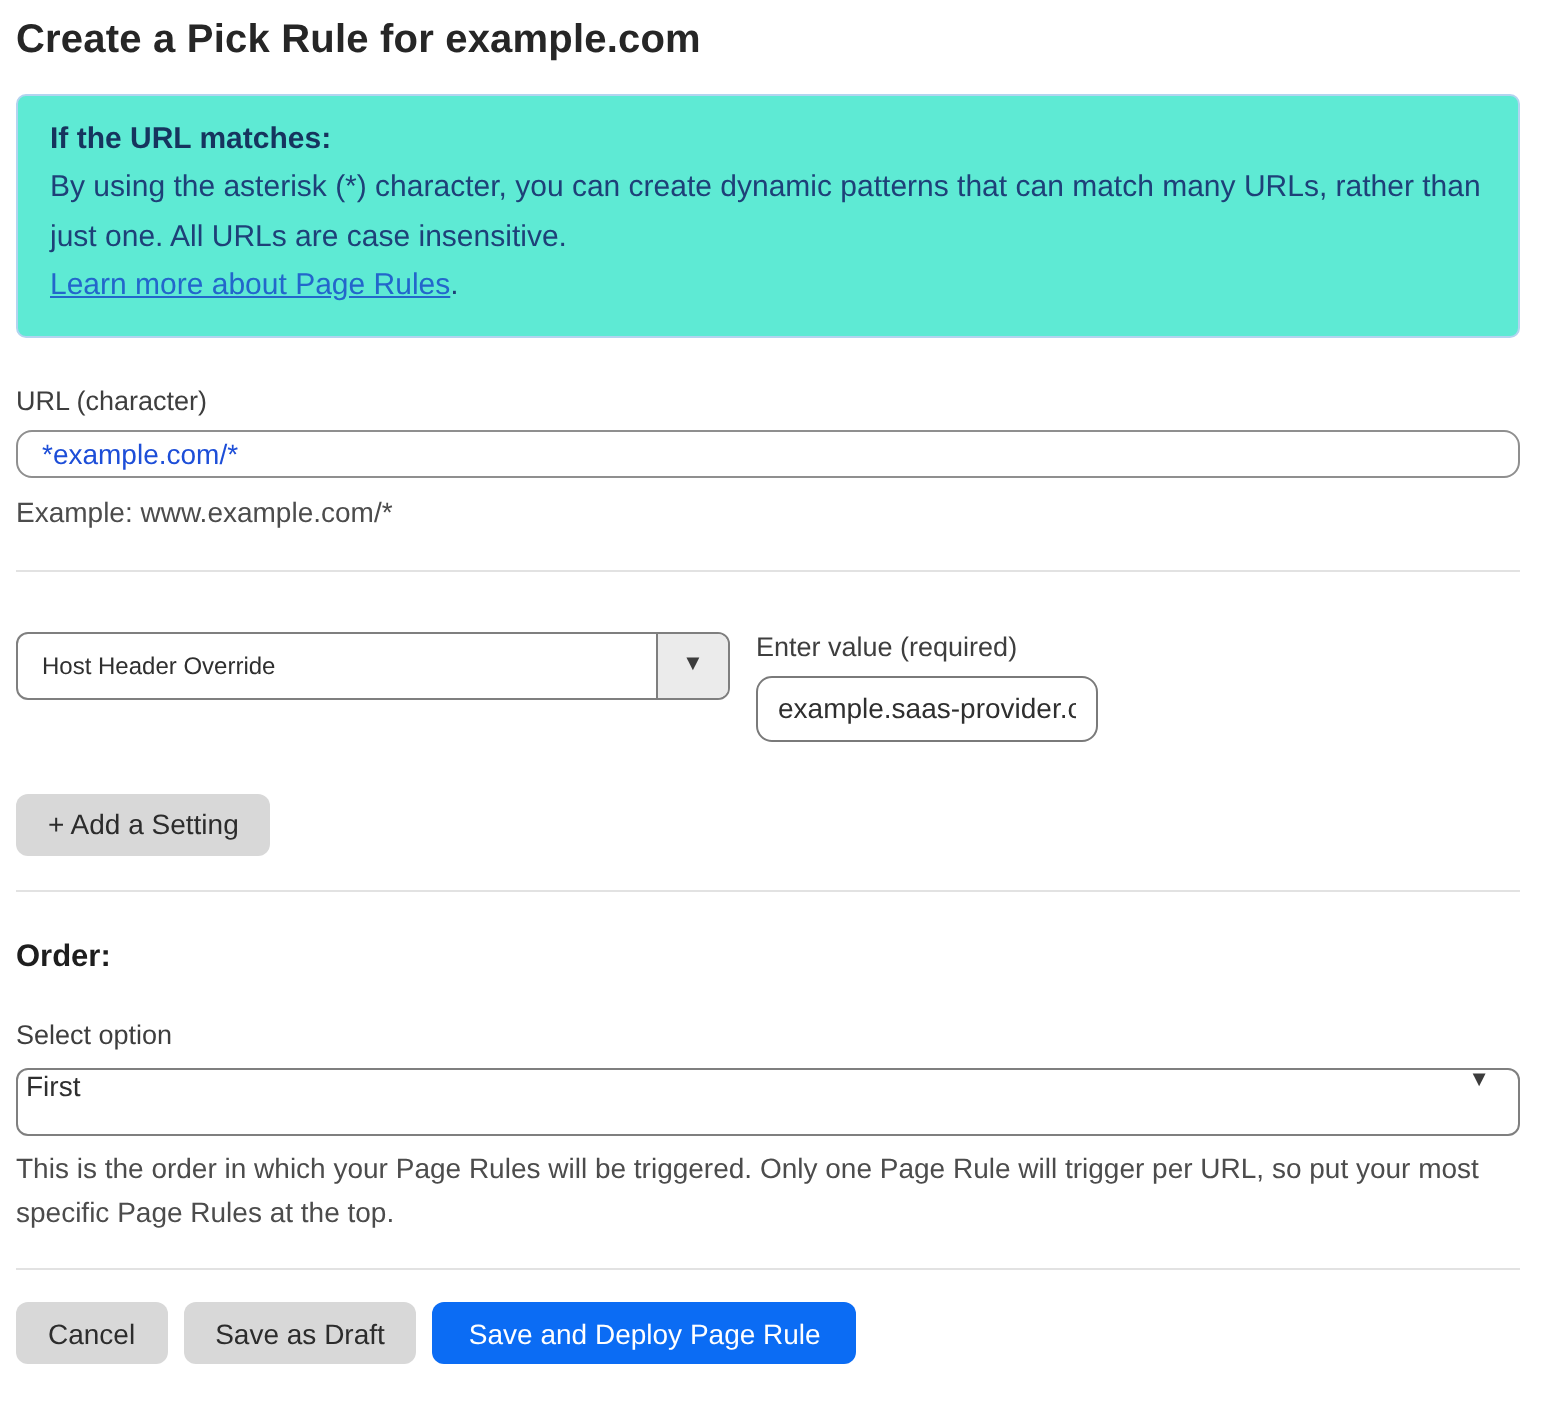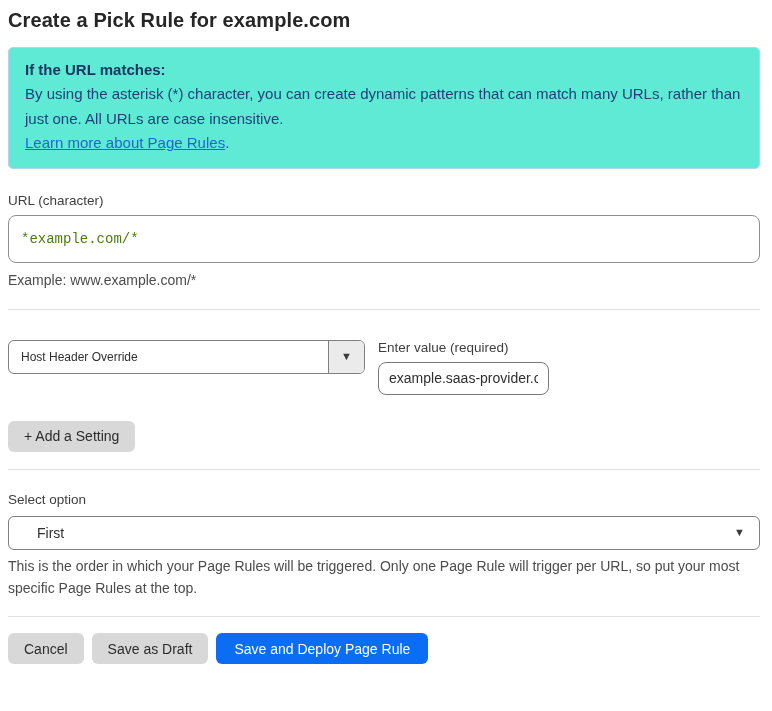--- a/index.html
+++ b/index.html
@@ -33,25 +33,25 @@
 
   .field-label {
     display: block;
     font-size: 13.5px; color: #3e3e3e;
   }
   .url-label { margin-top: 24px; }
 
   .text-input {
     display: block;
     margin-top: 7px;
-    height: 48px; width: 100%;
+    height: 24px; width: 100%;
     border: 1px solid #8f8f8f; border-radius: 8px;
     padding: 0 12px;
-    font-family: Liberation Mono, monospace;
-    font-size: 14px; color: #4d7c0f;
+    font-family: Liberation Sans, sans-serif;
+    font-size: 14px; color: #1d4ed8;
     background: #fff;
     outline: none;
   }
   .helper-text {
     margin-top: 7px;
     font-size: 14px; color: #4c4c4c; line-height: 1.55;
   }
 
   hr.divider {
     border: none; border-top: 1px solid #e2e2e2;
@@ -108,22 +108,22 @@
   .btn-gray { background: #d8d8d8; color: #2c2c2c; }
   .btn-blue { background: #0b6cf4; color: #ffffff; padding: 0 18px; }
 
   .add-setting-btn { display: block; margin-top: 26px; }
 
   .order-select {
     margin-top: 9px;
     position: relative;
     height: 34px; width: 100%;
     border: 1px solid #7f7f7f; border-radius: 6px;
-    display: flex; align-items: center;
-    padding: 0 28px;
+    display: flex; align-items: flex-start;
+    padding: 0 4px;
     font-size: 14px; color: #2f2f2f;
     background: #fff; cursor: pointer;
   }
   .order-select .caret { position: absolute; right: 14px; }
 
   .order-label { margin-top: 22px; }
   .order-helper { margin-top: 6px; max-width: 745px; }
 
   .footer-bar {
     margin-top: 16px;
@@ -162,20 +162,21 @@
     <div class="value-col">
       <label class="field-label">Enter value (required)</label>
       <input class="value-input" type="text" value="example.saas-provider.com" style="">
     </div>
   </div>
 
   <button class="btn btn-gray add-setting-btn">+ Add a Setting</button>
 
   <hr class="divider">
 
+  <h2 class="section-heading">Order:</h2>
 
   <label class="field-label order-label">Select option</label>
   <div class="order-select">
     <span>First</span>
     <span class="caret">▼</span>
   </div>
   <div class="helper-text order-helper">This is the order in which your Page Rules will be triggered. Only one Page Rule will trigger per URL, so put your most specific Page Rules at the top.</div>
 
   <hr class="divider">
 

